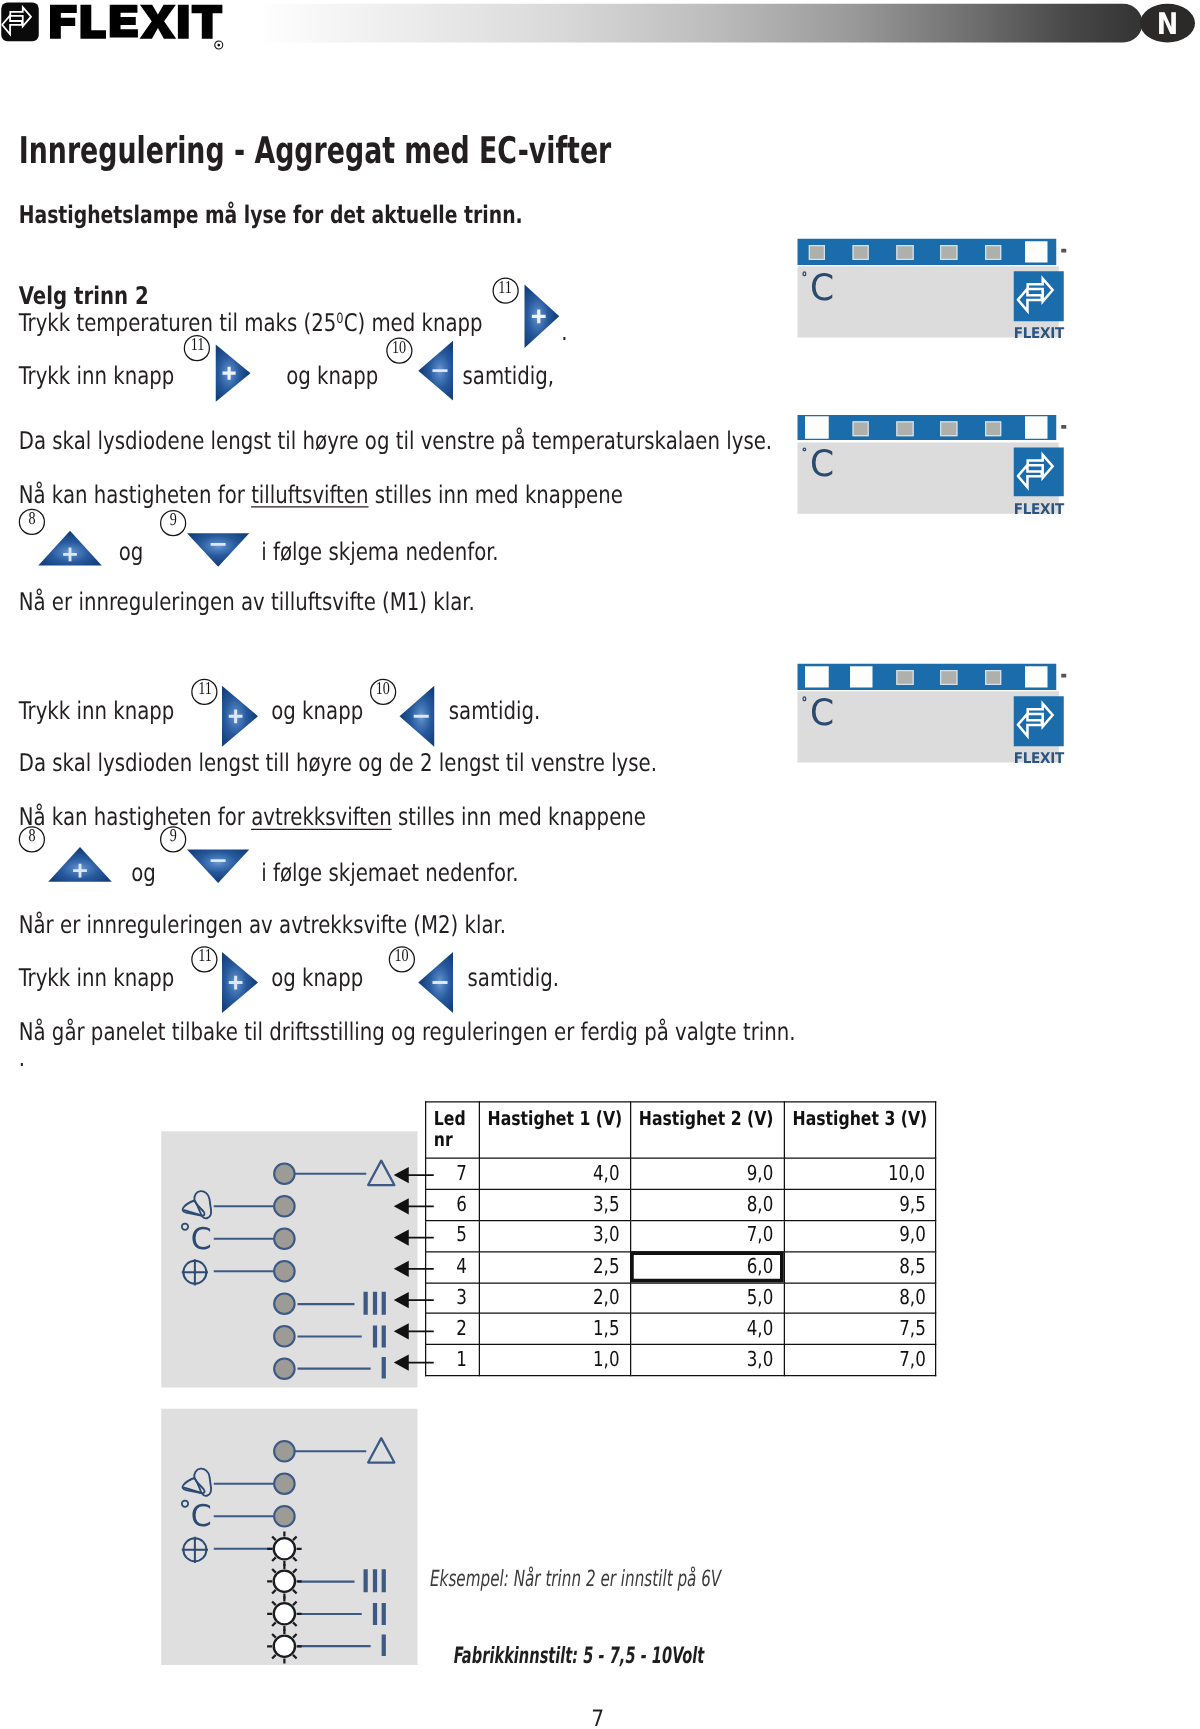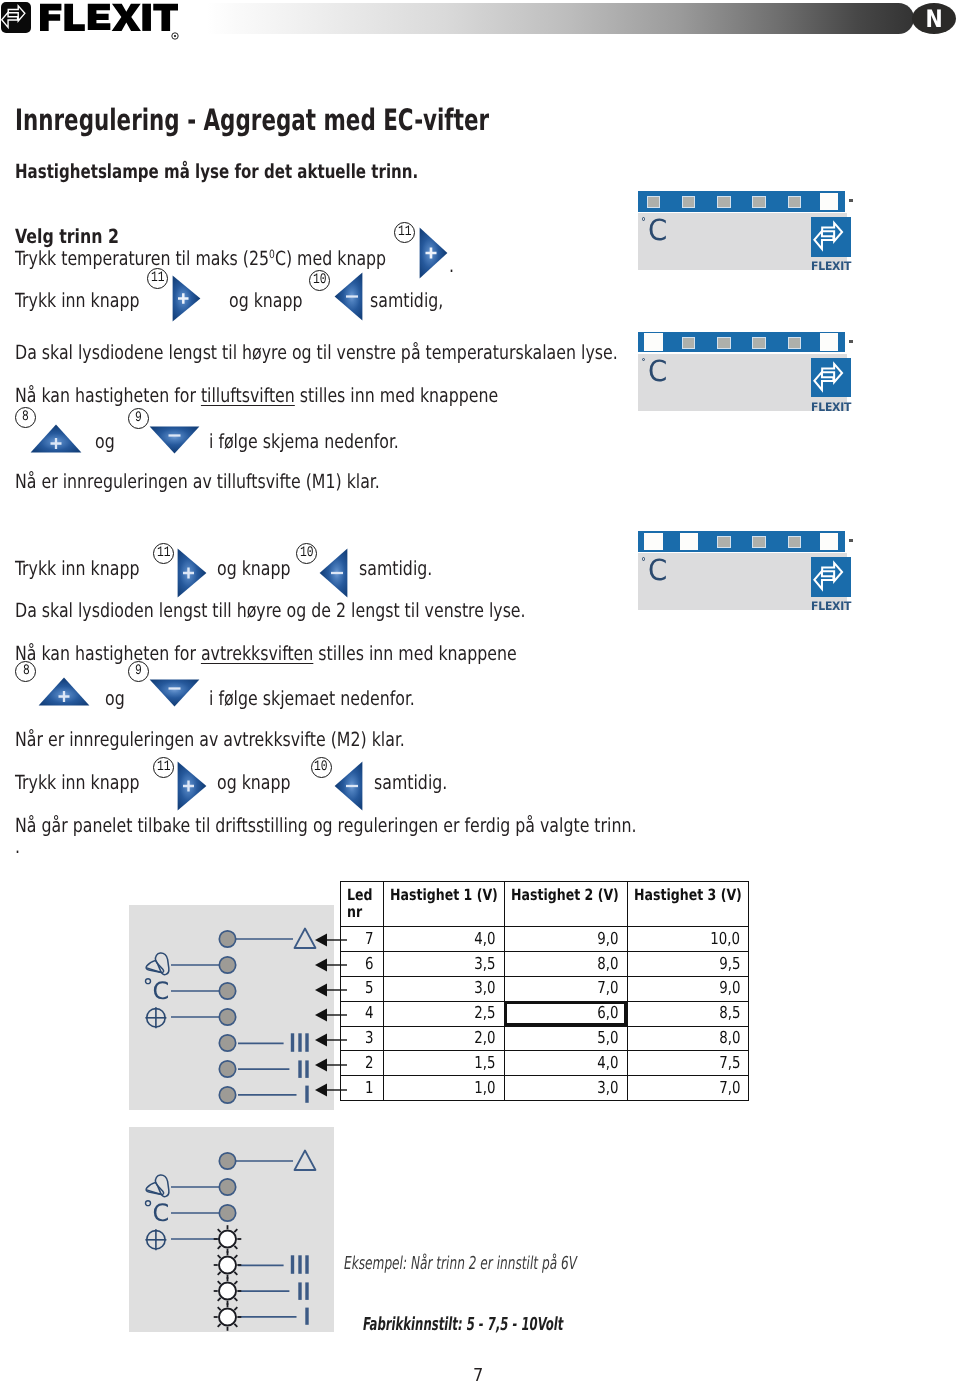--- a/index.html
+++ b/index.html
@@ -36,22 +36,22 @@
   .body{font-size:19.5px;transform:scaleX(0.9);}
   .bold{font-weight:bold;}
   .u{text-decoration:underline;text-underline-offset:2.5px;text-decoration-thickness:1.2px;}
 
   
   .tri{position:absolute;}
   .tri svg{display:block;}
 
   
   .cnum{position:absolute;border:1.8px solid #141414;border-radius:50%;
-        display:flex;align-items:center;justify-content:center;color:#141414;
-        font-family:Liberation Mono, monospace;font-stretch:condensed;
+        display:flex;align-items:flex-start;justify-content:center;color:#141414;
+        font-family:Liberation Serif, serif;font-stretch:condensed;
         line-height:1;background:transparent;box-sizing:border-box;}
   .cnum span{display:block;transform:scaleX(0.78);padding-bottom:0.5px;}
 
   
   .panel{position:absolute;width:220px;height:82px;}
   .panel .bar{position:absolute;left:0px;top:0px;width:207.6px;height:20.5px;background:#1a6cab;}
   .panel .led{position:absolute;box-sizing:border-box;}
   .panel .led.off{top:5.2px;width:13.2px;height:12.2px;background:#bfb8ab;
                   border:1.2px solid #e6eef6;opacity:.9;}
   .panel .led.on{top:1.6px;width:18.6px;height:17.6px;background:#fdfdfb;}

